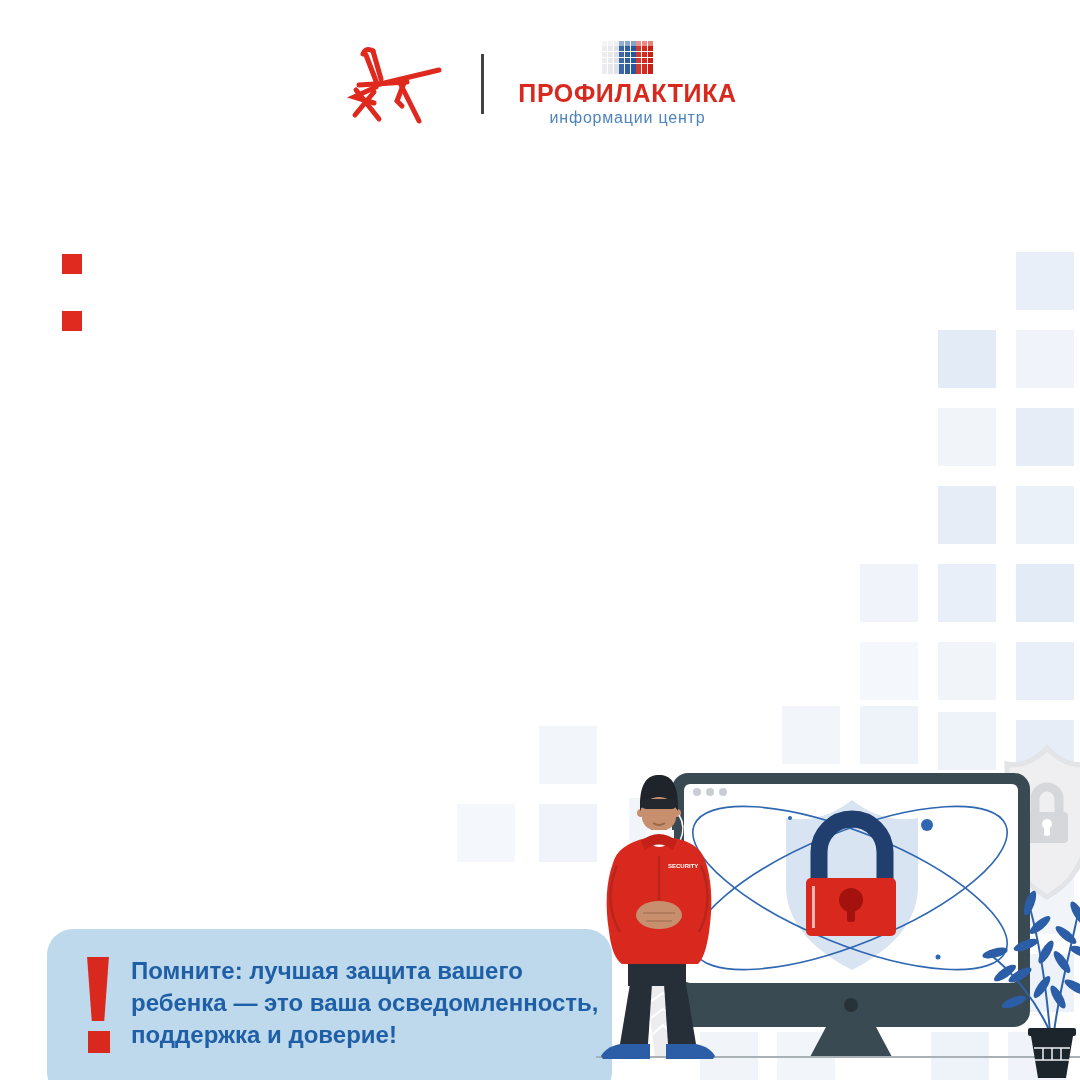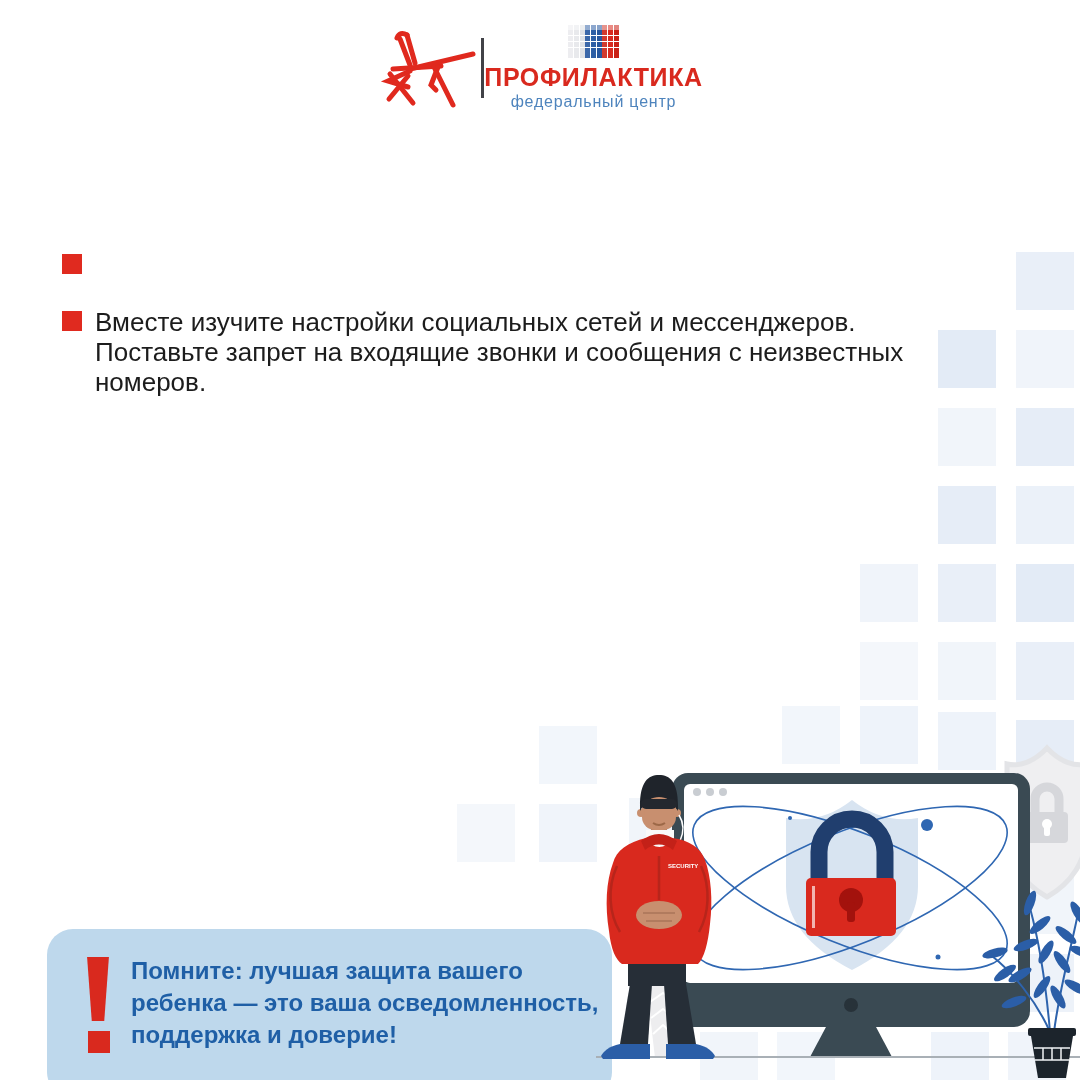--- a/index.html
+++ b/index.html
@@ -1,22 +1,22 @@
 <!DOCTYPE html>
 <html><head>
 <meta charset="utf-8">
 <style>
   html,body{margin:0;padding:0;background:#fff;}
   .page{position:relative;width:1080px;height:1080px;overflow:hidden;background:#fff;
         font-family:"Liberation Sans","DejaVu Sans",sans-serif;}
   .bg-sq{position:absolute;background:#E3EBF6;}
 
   
-  .header{position:absolute;left:0;top:0;width:1080px;height:135px;
-          display:flex;align-items:center;justify-content:center;z-index:2;}
+  .header{position:absolute;left:0;top:16px;width:1080px;height:135px;
+          display:flex;align-items:center;justify-content:center;gap:34px;z-index:2;}
   .divider{width:3px;height:60px;background:#414247;}
   .fc-logo{display:flex;flex-direction:column;align-items:center;}
   .fc-grid{display:grid;grid-template-columns:repeat(9,5px);grid-auto-rows:5px;gap:0.7px;margin-bottom:7px;}
   .fc-title{font-size:25px;font-weight:700;color:#D9291E;letter-spacing:0.6px;line-height:1;}
   .fc-sub{font-size:16px;color:#4E84BD;letter-spacing:0.8px;margin-top:4px;line-height:1;}
 
   
   .banner{position:absolute;left:0;top:135px;width:1080px;height:88px;background:#D7291E;
           display:flex;align-items:center;justify-content:center;z-index:2;}
   .banner h1{margin:0;color:#fff;font-size:30px;font-weight:700;letter-spacing:0.5px;white-space:nowrap;}
@@ -144,34 +144,31 @@
           <div style="background: rgb(232, 233, 236); opacity: 1;"></div>
           <div style="background: rgb(223, 225, 230); opacity: 1;"></div>
           <div style="background: rgb(59, 103, 169); opacity: 1;"></div>
           <div style="background: rgb(46, 95, 165); opacity: 1;"></div>
           <div style="background: rgb(39, 87, 158); opacity: 1;"></div>
           <div style="background: rgb(210, 58, 46); opacity: 1;"></div>
           <div style="background: rgb(217, 41, 30); opacity: 1;"></div>
           <div style="background: rgb(201, 32, 21); opacity: 1;"></div>
         </div>
       <div class="fc-title">ПРОФИЛАКТИКА</div>
-      <div class="fc-sub">федеральный центр</div>
+      <div class="fc-sub">информации центр</div>
     </div>
   </div>
 
 
   <div class="tips">
     <div class="tip">
       <div class="tip-marker"></div>
     </div>
     <div class="tip">
       <div class="tip-marker"></div>
-      <div class="tip-text">Вместе изучите настройки социальных сетей и мессенджеров.
-Поставьте запрет на входящие звонки и сообщения с неизвестных
-номеров.</div>
     </div>
   </div>
 
   <div class="callout">
     <div class="excl-bar"></div>
     <div class="excl-dot"></div>
     <div class="callout-text">Помните: лучшая защита вашего
 ребенка — это ваша осведомленность,
 поддержка и доверие!</div>
   </div>

